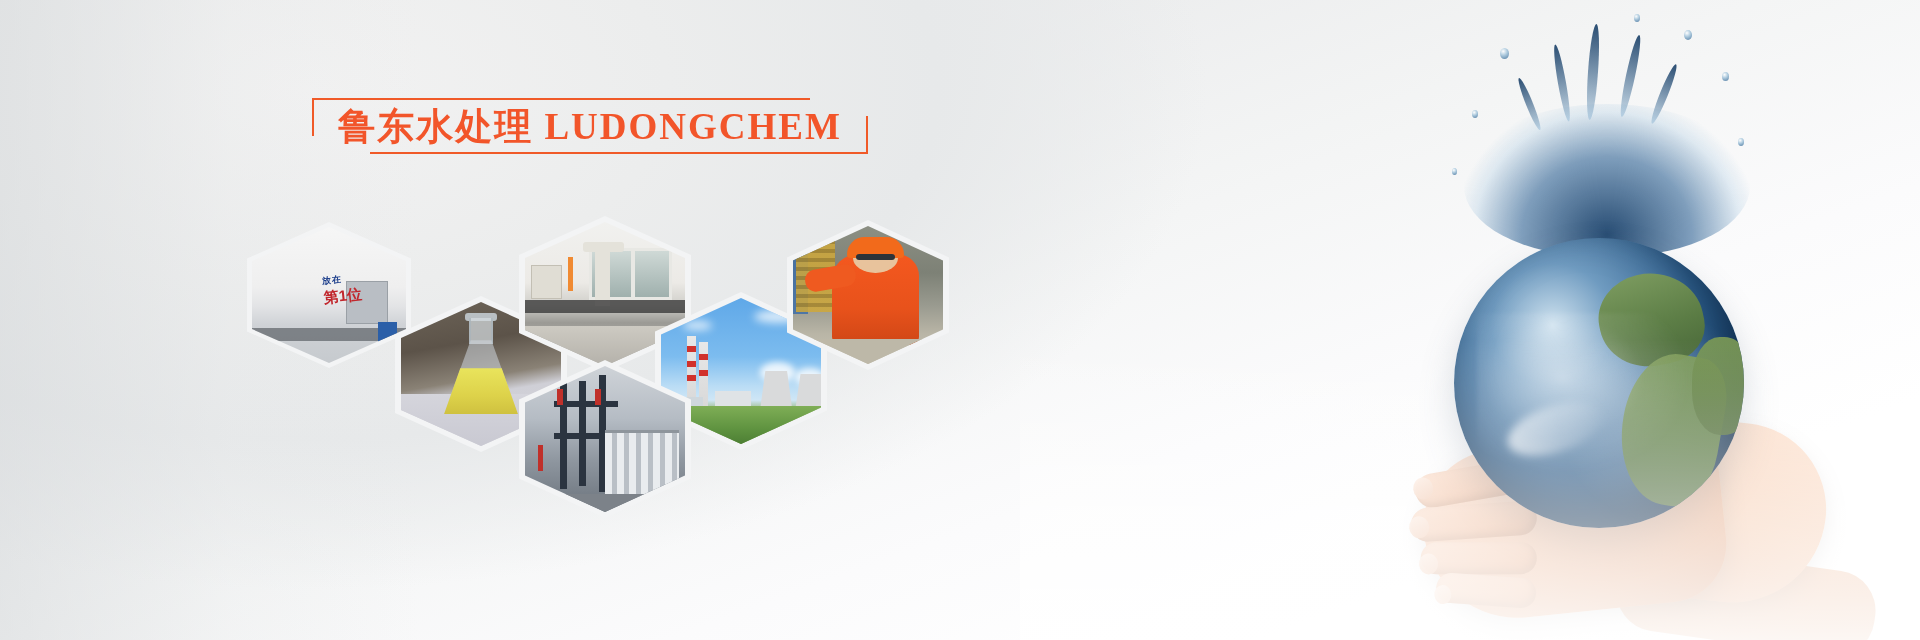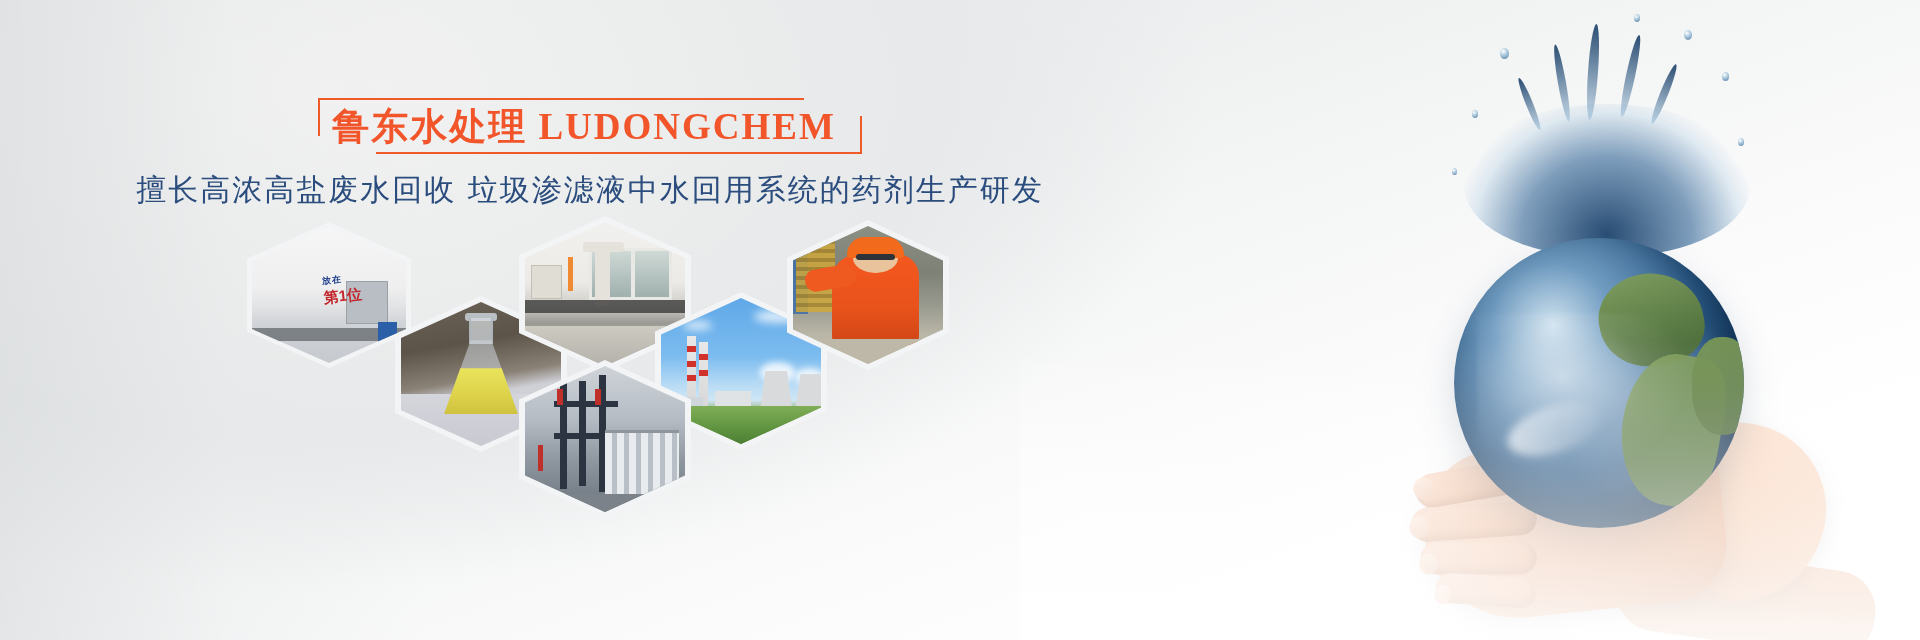--- a/index.html
+++ b/index.html
@@ -21,21 +21,21 @@
     pointer-events:none;
   }
   #banner:after{
     content:"";position:absolute;right:0;bottom:0;width:900px;height:300px;
     background:linear-gradient(0deg,rgba(255,255,255,.9) 0%,rgba(255,255,255,0) 100%);
     pointer-events:none;
   }
 
   
   .headline-wrap{position:absolute;left:0;top:98px;width:1180px;text-align:center;}
-  .title-box{display:inline-block;position:relative;padding:6px 26px 4px 14px;}
+  .title-box{display:inline-block;position:relative;padding:6px 26px 4px 26px;}
   .title-box .br{position:absolute;width:30px;height:36px;}
   .title-box .br-tl{left:0;top:0;border-left:2px solid #f05a28;border-top:2px solid #f05a28;}
   .title-box .br-br{right:0;bottom:0;border-right:2px solid #f05a28;border-bottom:2px solid #f05a28;}
   .title-line-top{position:absolute;left:14px;right:58px;top:0;height:2px;background:#f05a28;}
   .title-line-bot{position:absolute;left:58px;right:14px;bottom:0;height:2px;background:#f05a28;}
   .main-title{
     font-family:"Liberation Serif","DejaVu Serif",serif;
     font-size:37px;line-height:46px;font-weight:700;color:#f2552a;
     letter-spacing:2px;white-space:nowrap;
   }
@@ -288,21 +288,20 @@
   </div>
 
   <div class="headline-wrap">
     <div class="title-box">
       <span class="br br-tl"></span>
       <span class="br br-br"></span>
       <span class="title-line-top"></span>
       <span class="title-line-bot"></span>
       <div class="main-title">鲁东水处理 LUDONGCHEM</div>
     </div>
-    <div class="sub-title">擅长高浓高盐废水回收  垃圾渗滤液中水回用系统的药剂生产研发</div>
   </div>
 
   <div id="globe-scene">
 
     <div class="splash">
       <div class="crown"></div>
       <div class="jet" style="left:150px;top:6px;width:10px;height:96px;transform:rotate(4deg);"></div>
       <div class="jet" style="left:188px;top:16px;width:9px;height:84px;transform:rotate(12deg);"></div>
       <div class="jet" style="left:120px;top:26px;width:8px;height:78px;transform:rotate(-10deg);"></div>
       <div class="jet" style="left:222px;top:44px;width:8px;height:64px;transform:rotate(22deg);"></div>

